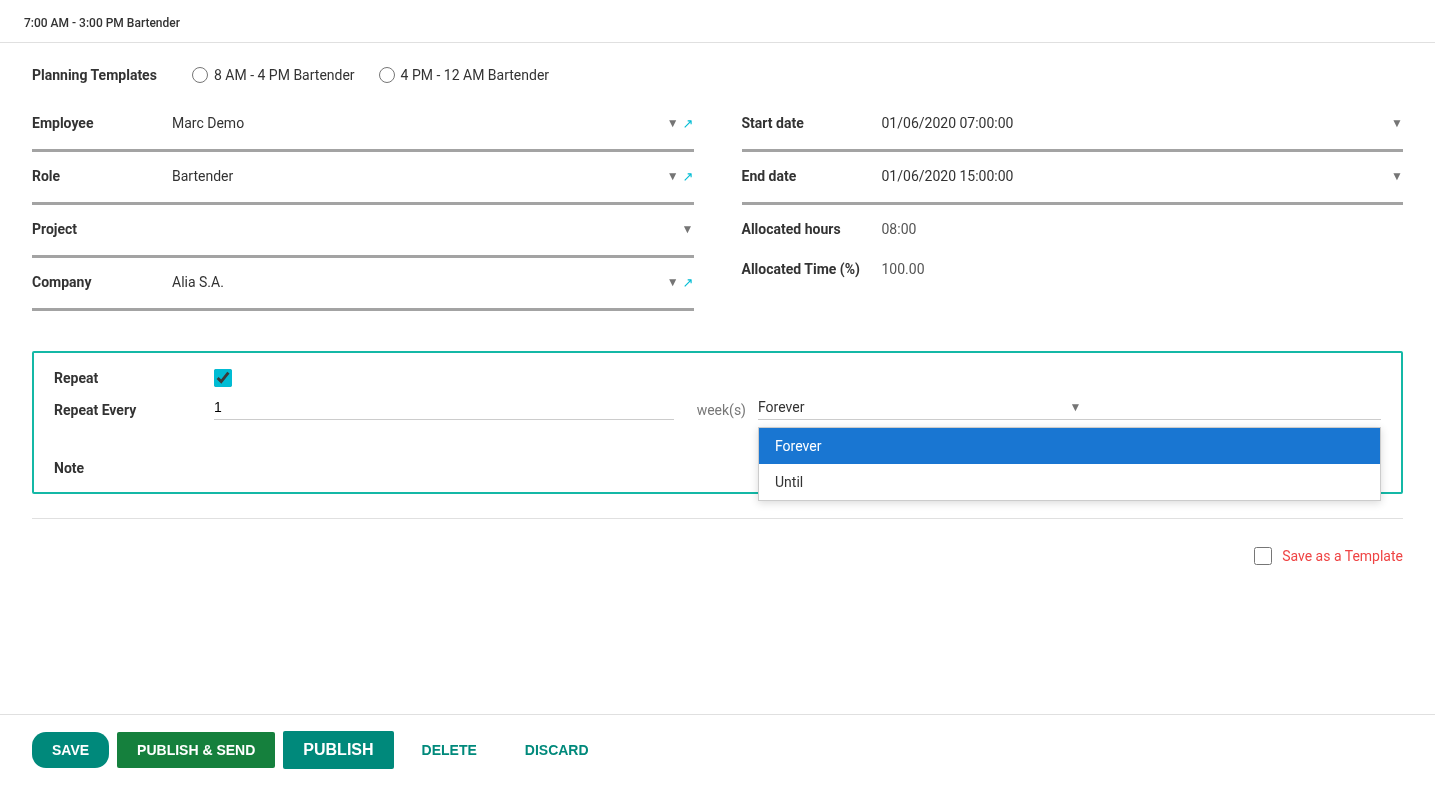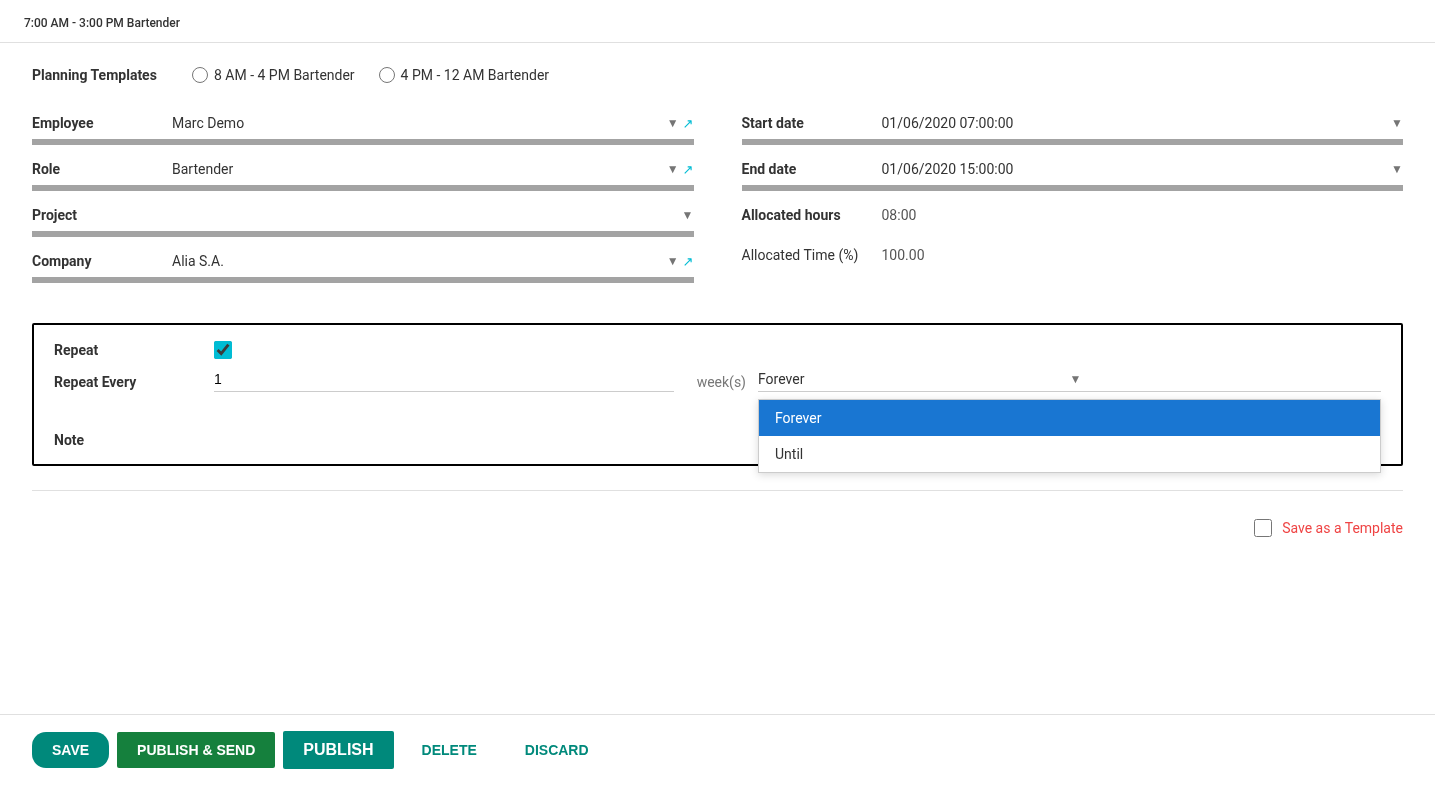--- a/index.html
+++ b/index.html
@@ -57,22 +57,22 @@
     .form-grid {
       display: grid;
       grid-template-columns: 1fr 1fr;
       gap: 0 48px;
       margin-bottom: 24px;
     }
     .form-field {
       display: flex;
       align-items: center;
       margin-bottom: 16px;
-      border-bottom: 6px solid #a3a3a3;
-      padding-bottom: 8px;
+      border-bottom: 3px solid #a3a3a3;
+      padding-bottom: 18px;
     }
     .form-field-label {
       font-weight: 700;
       min-width: 140px;
       color: #333;
     }
     .form-field-value {
       flex: 1;
       display: flex;
       align-items: center;
@@ -92,21 +92,21 @@
       display: flex;
       align-items: center;
       margin-bottom: 16px;
       padding-bottom: 8px;
     }
     .readonly-value {
       color: #555;
     }
     
     .repeat-section {
-      border: 2px solid #000000;
+      border: 2px solid #14b8a6;
       border-radius: 2px;
       padding: 16px 20px;
       margin-bottom: 24px;
     }
     .repeat-row {
       display: flex;
       align-items: center;
       margin-bottom: 12px;
     }
     .repeat-label {
@@ -366,21 +366,21 @@
             </div>
           </div>
         </div>
 
         <div class="form-field-readonly" style="margin-bottom:16px;padding-bottom:8px;">
           <span class="form-field-label" style="font-weight:700;min-width:140px;">Allocated hours</span>
           <span class="readonly-value">08:00</span>
         </div>
 
         <div class="form-field-readonly">
-          <span class="form-field-label" style="font-weight:400;min-width:140px;">Allocated Time (%)</span>
+          <span class="form-field-label" style="font-weight:700;min-width:140px;">Allocated Time (%)</span>
           <span class="readonly-value">100.00</span>
         </div>
       </div>
     </div>
 
     <div class="repeat-section">
 
       <div class="repeat-row">
         <span class="repeat-label">Repeat</span>
         <input type="checkbox" class="checkbox-input" checked="" style="">

